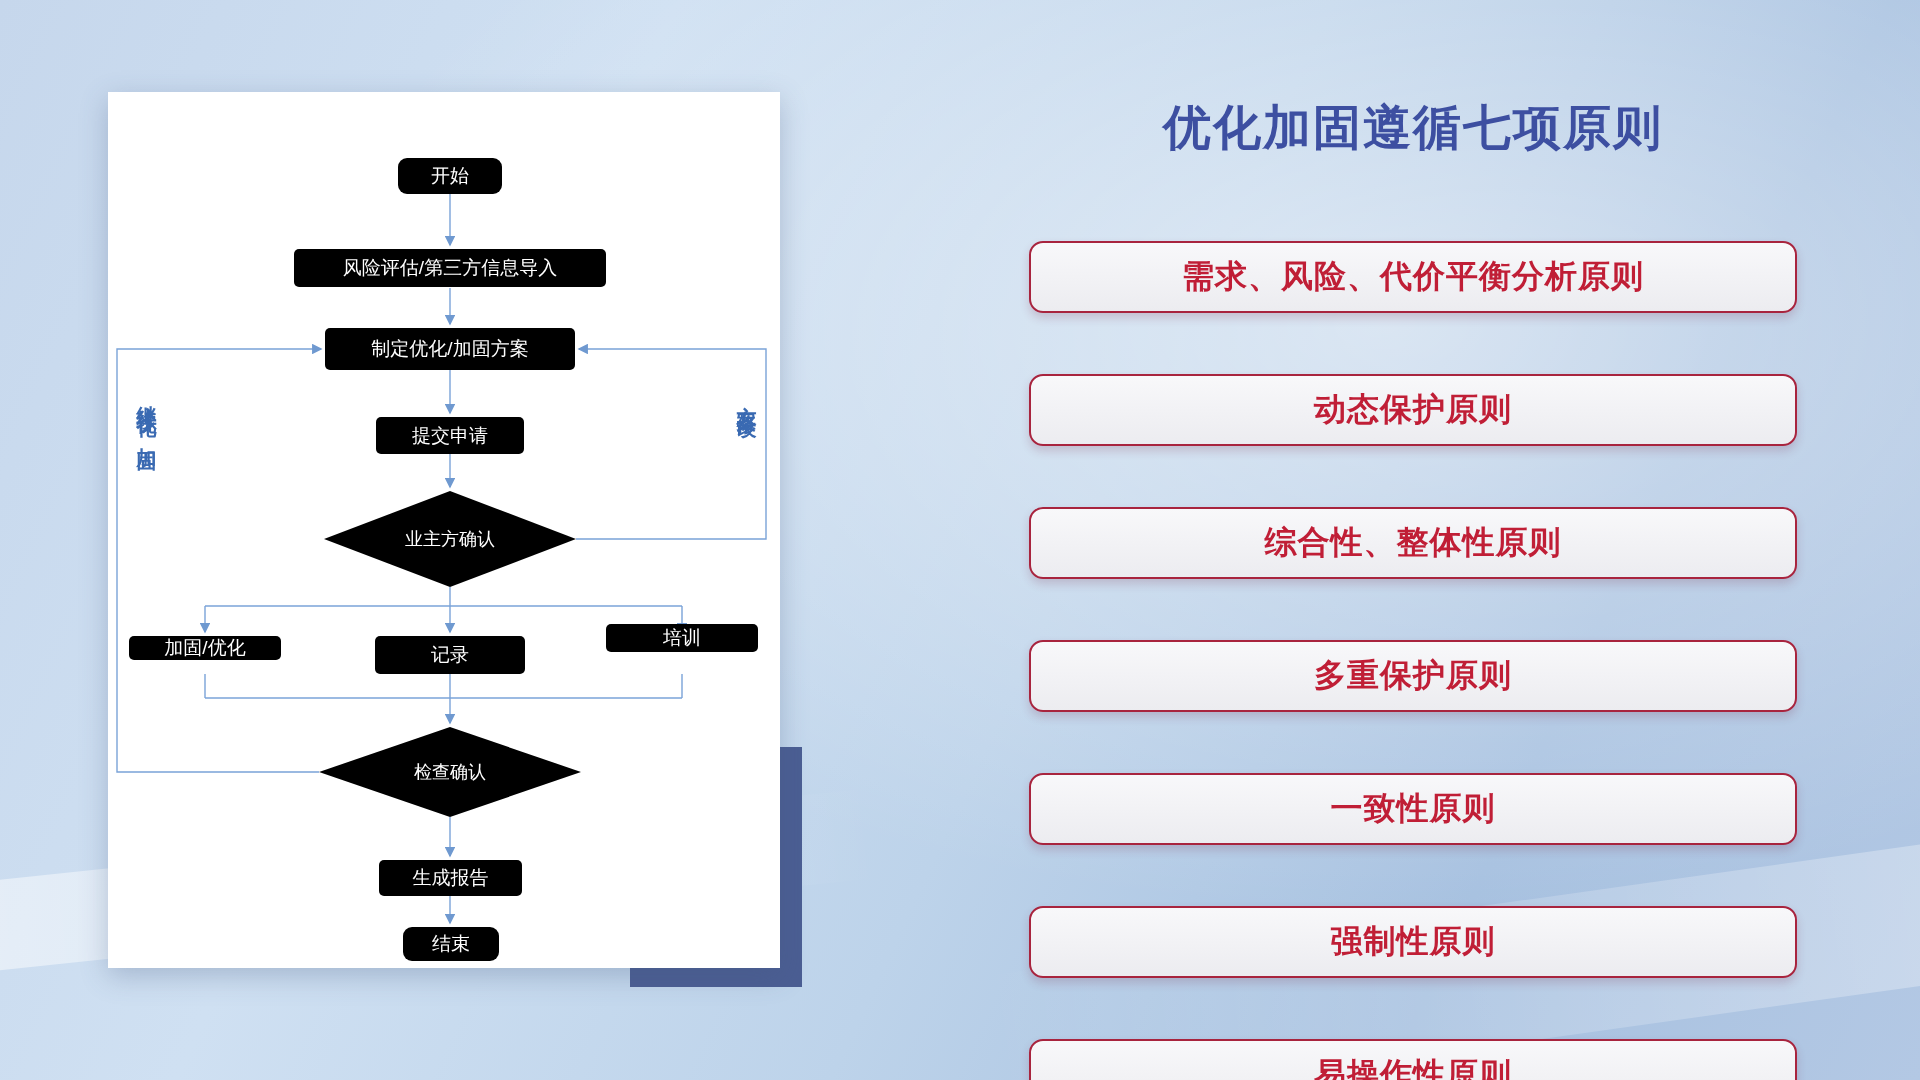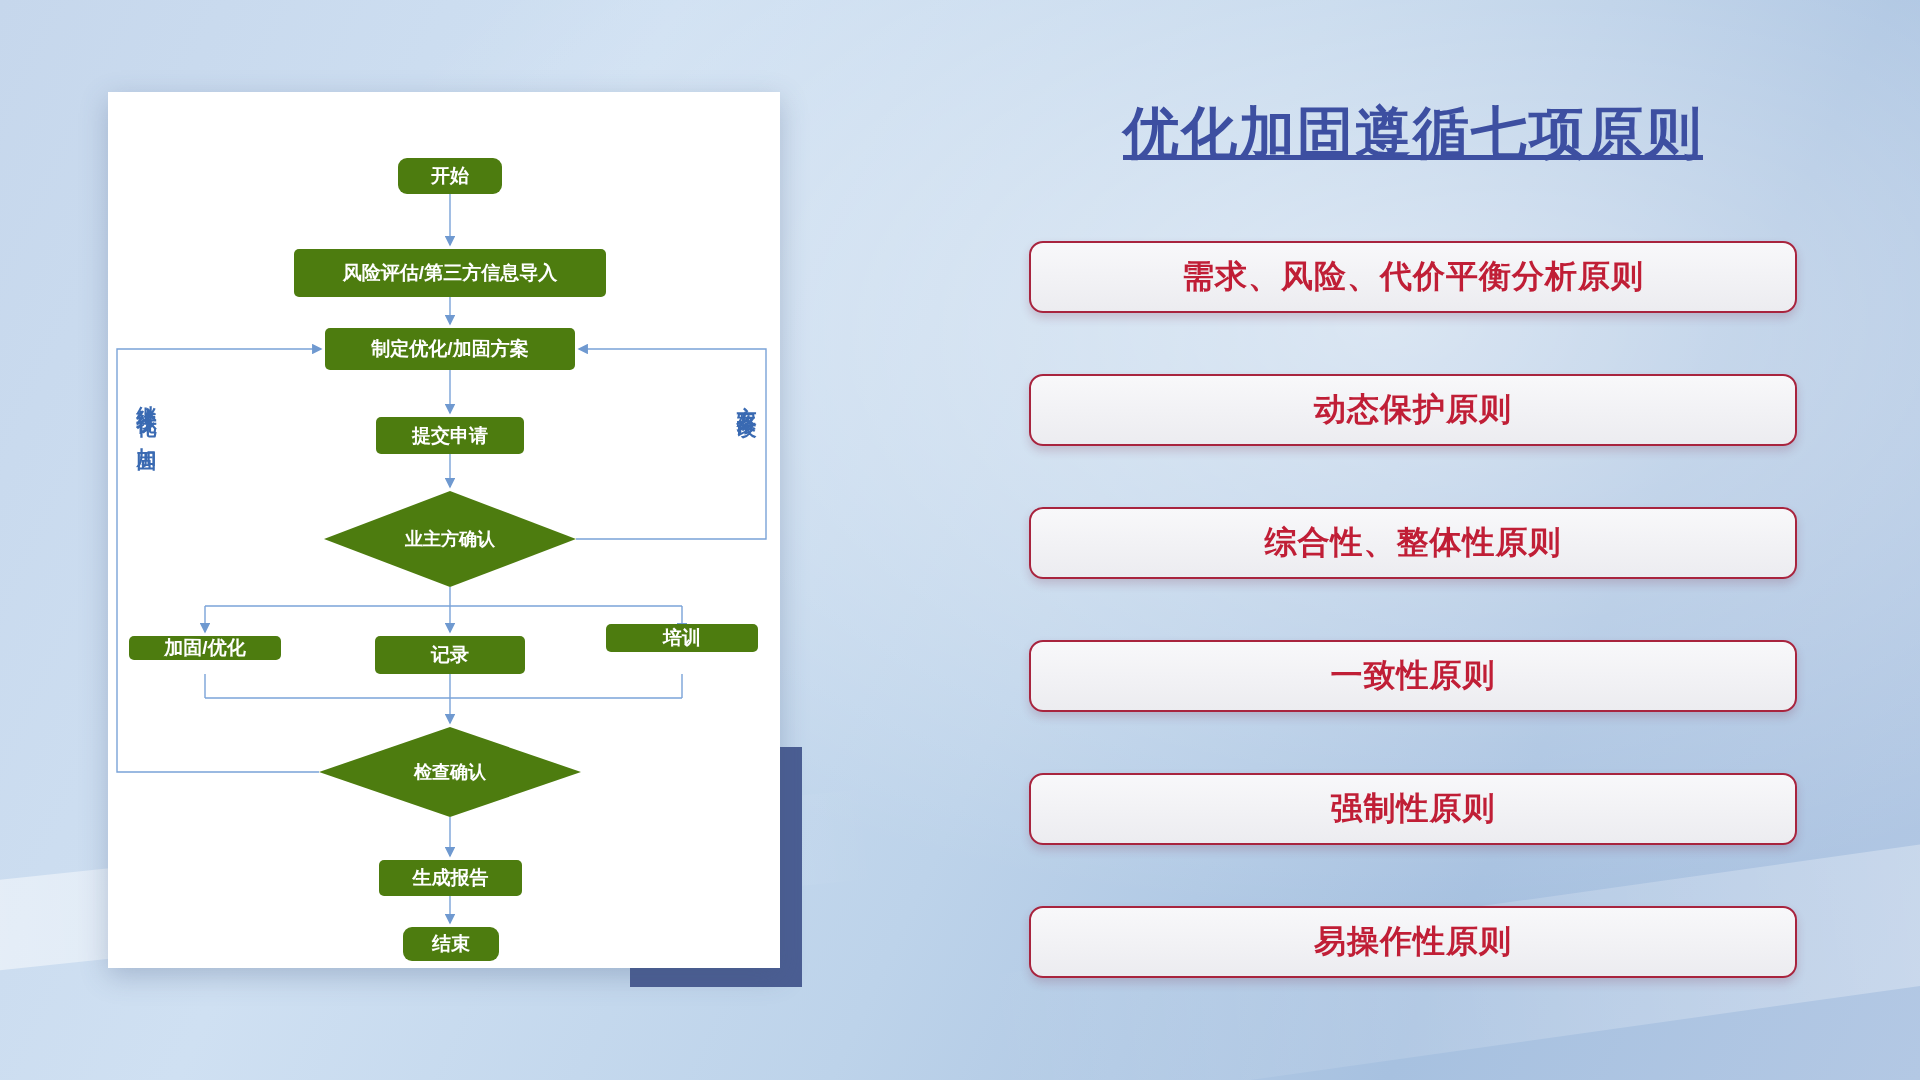--- a/index.html
+++ b/index.html
@@ -29,39 +29,38 @@
     background: #4b5e93;
   }
   .card {
     position: absolute; left: 108px; top: 92px; width: 672px; height: 876px;
     background: #ffffff;
     box-shadow: 0 8px 26px rgba(70,90,130,0.30);
   }
   .connectors { position: absolute; left: 0; top: 0; }
   .node {
     position: absolute; display: flex; align-items: center; justify-content: center;
-    background: #4d7c0f; color: #ffffff; font-size: 19px; font-weight: 700;
+    background: #000000; color: #ffffff; font-size: 19px; font-weight: 400;
     border-radius: 5px; text-align: center; line-height: 1.15; z-index: 2;
   }
   .node.pill { border-radius: 9px; }
   .node.diamond {
     clip-path: polygon(50% 0, 100% 50%, 50% 100%, 0 50%);
     border-radius: 0; font-size: 18px;
   }
   .vlabel {
     position: absolute; writing-mode: vertical-rl; text-orientation: upright;
     color: #3a6ab2; font-weight: 700; font-size: 20px; letter-spacing: 4px;
     display: flex; align-items: center; z-index: 2;
   }
   .right-panel { position: absolute; left: 1029px; top: 0; width: 768px; height: 1080px; }
   .title {
     position: absolute; top: 96px; left: 0; width: 100%; text-align: center;
-    font-size: 56px; font-weight: 800; color: #3d4fa1; letter-spacing: 2px;
+    font-size: 48px; font-weight: 800; color: #3d4fa1; letter-spacing: 2px;
     white-space: nowrap;
-    text-decoration: underline;
   }
   .principles {
     position: absolute; top: 241px; left: 0; width: 100%;
     display: flex; flex-direction: column; gap: 61px;
   }
   .principle {
     height: 72px; border: 2px solid #a8243e; border-radius: 14px;
     background: linear-gradient(180deg, #f8f8fa 0%, #ececf0 100%);
     box-shadow: 0 5px 10px rgba(120,40,70,0.20);
     display: flex; align-items: center; justify-content: center;
@@ -100,39 +99,40 @@
         <path d="M97,606 L574,606"></path>
         <path d="M342,606 L342,631" marker-end="url(#arr)"></path>
         <path d="M342,725 L342,764" marker-end="url(#arr)"></path>
         <path d="M342,804 L342,831" marker-end="url(#arr)"></path>
         <path d="M211,680 L9,680 L9,257 L213,257" marker-end="url(#arr)"></path>
         <path d="M468,447 L658,447 L658,257 L471,257" marker-end="url(#arr)"></path>
       </g>
     </svg>
 
     <div class="node pill" style="left:290px;top:66px;width:104px;height:36px">开始</div>
-    <div class="node" style="left:186px;top:157px;width:312px;height:48px">风险评估/第三方信息导入</div>
+    <div class="node" style="left:186px;top:157px;width:312px;height:38px">风险评估/第三方信息导入</div>
     <div class="node" style="left:217px;top:236px;width:250px;height:42px">制定优化/加固方案</div>
     <div class="node" style="left:268px;top:325px;width:148px;height:37px">提交申请</div>
     <div class="node diamond" style="left:216px;top:399px;width:252px;height:96px">业主方确认</div>
     <div class="node" style="left:21px;top:544px;width:152px;height:24px">加固/优化</div>
     <div class="node" style="left:267px;top:544px;width:150px;height:38px">记录</div>
     <div class="node" style="left:498px;top:532px;width:152px;height:28px">培训</div>
     <div class="node diamond" style="left:211px;top:635px;width:262px;height:90px">检查确认</div>
     <div class="node" style="left:271px;top:768px;width:143px;height:36px">生成报告</div>
     <div class="node pill" style="left:295px;top:835px;width:96px;height:34px">结束</div>
 
     <div class="vlabel" style="left:26px;top:298px;height:172px">继续优化/加固</div>
     <div class="vlabel" style="left:626px;top:298px;height:106px">方案修改</div>
   </div>
 
   <div class="right-panel">
     <div class="title">优化加固遵循七项原则</div>
     <div class="principles">
       <div class="principle">需求、风险、代价平衡分析原则</div>
       <div class="principle">动态保护原则</div>
       <div class="principle">综合性、整体性原则</div>
+      <div class="principle">多重保护原则</div>
       <div class="principle">一致性原则</div>
       <div class="principle">强制性原则</div>
       <div class="principle">易操作性原则</div>
     </div>
   </div>
 </div>
 
 </body></html>

